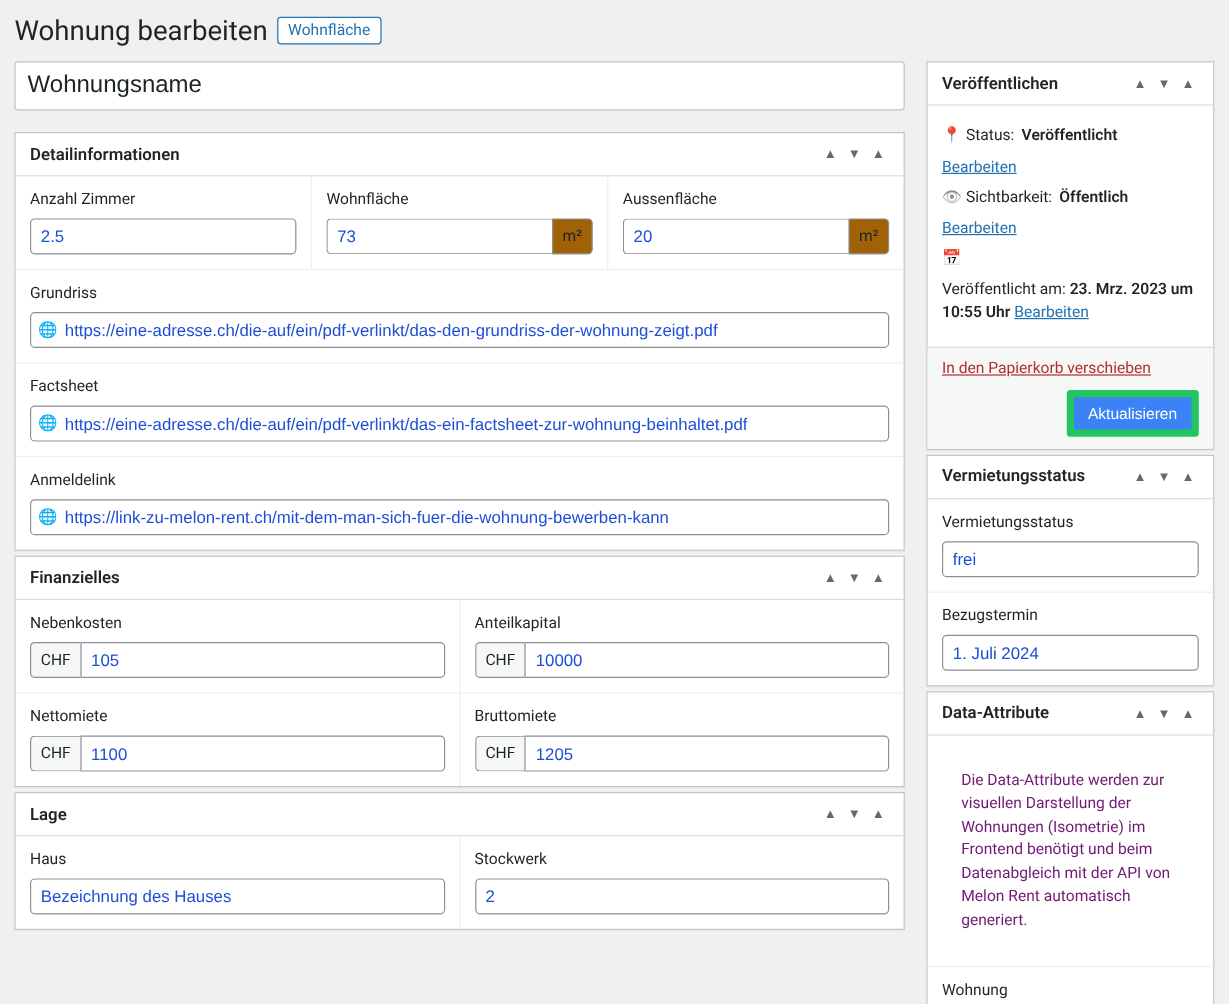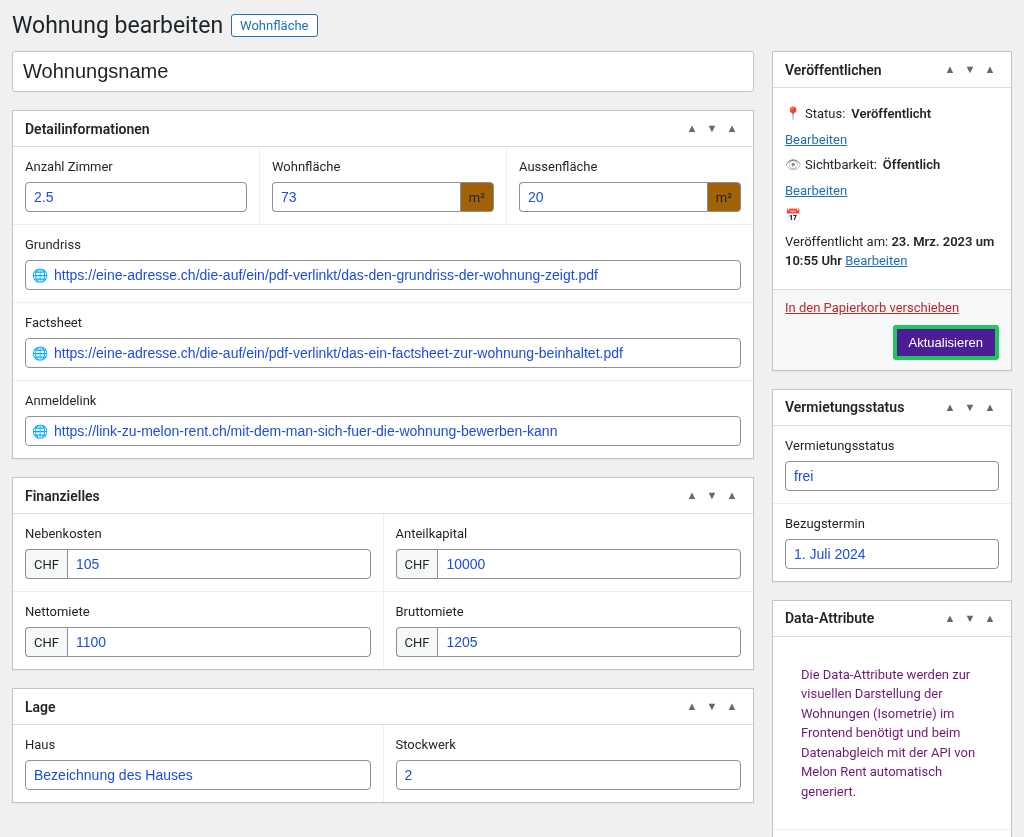--- a/index.html
+++ b/index.html
@@ -47,21 +47,21 @@
     border-radius: 3px;
     background: #fff;
     margin-bottom: 18px;
     color: #1d2327;
   }
 
   .postbox {
     background: #fff;
     border: 1px solid #c3c4c7;
     box-shadow: 0 1px 1px rgba(0,0,0,.04);
-    margin-bottom: 18px;
+    margin-bottom: 4px;
   }
   .postbox-header {
     display: flex;
     align-items: center;
     justify-content: space-between;
     border-bottom: 1px solid #dcdcde;
     padding: 0 12px;
     height: 36px;
   }
   .postbox-header h2 {
@@ -182,22 +182,22 @@
   .link-red { color: #b32d2e; text-decoration: underline; cursor: pointer; }
   .publish-footer {
     border-top: 1px solid #dcdcde;
     background: #f6f7f7;
     padding: 10px 12px;
     display: flex;
     justify-content: flex-start;
     align-items: center;
   }
   .btn-primary {
-    background: #4c1d95;
-    border: 4px solid #22c55e;
+    background: #3b82f6;
+    border: 6px solid #22c55e;
     color: #fff;
     padding: 6px 12px;
     border-radius: 3px;
     cursor: pointer;
     font-size: 13px;
     margin-left: auto;
   }
   .side-field {
     padding: 12px;
     border-bottom: 1px solid #eee;

